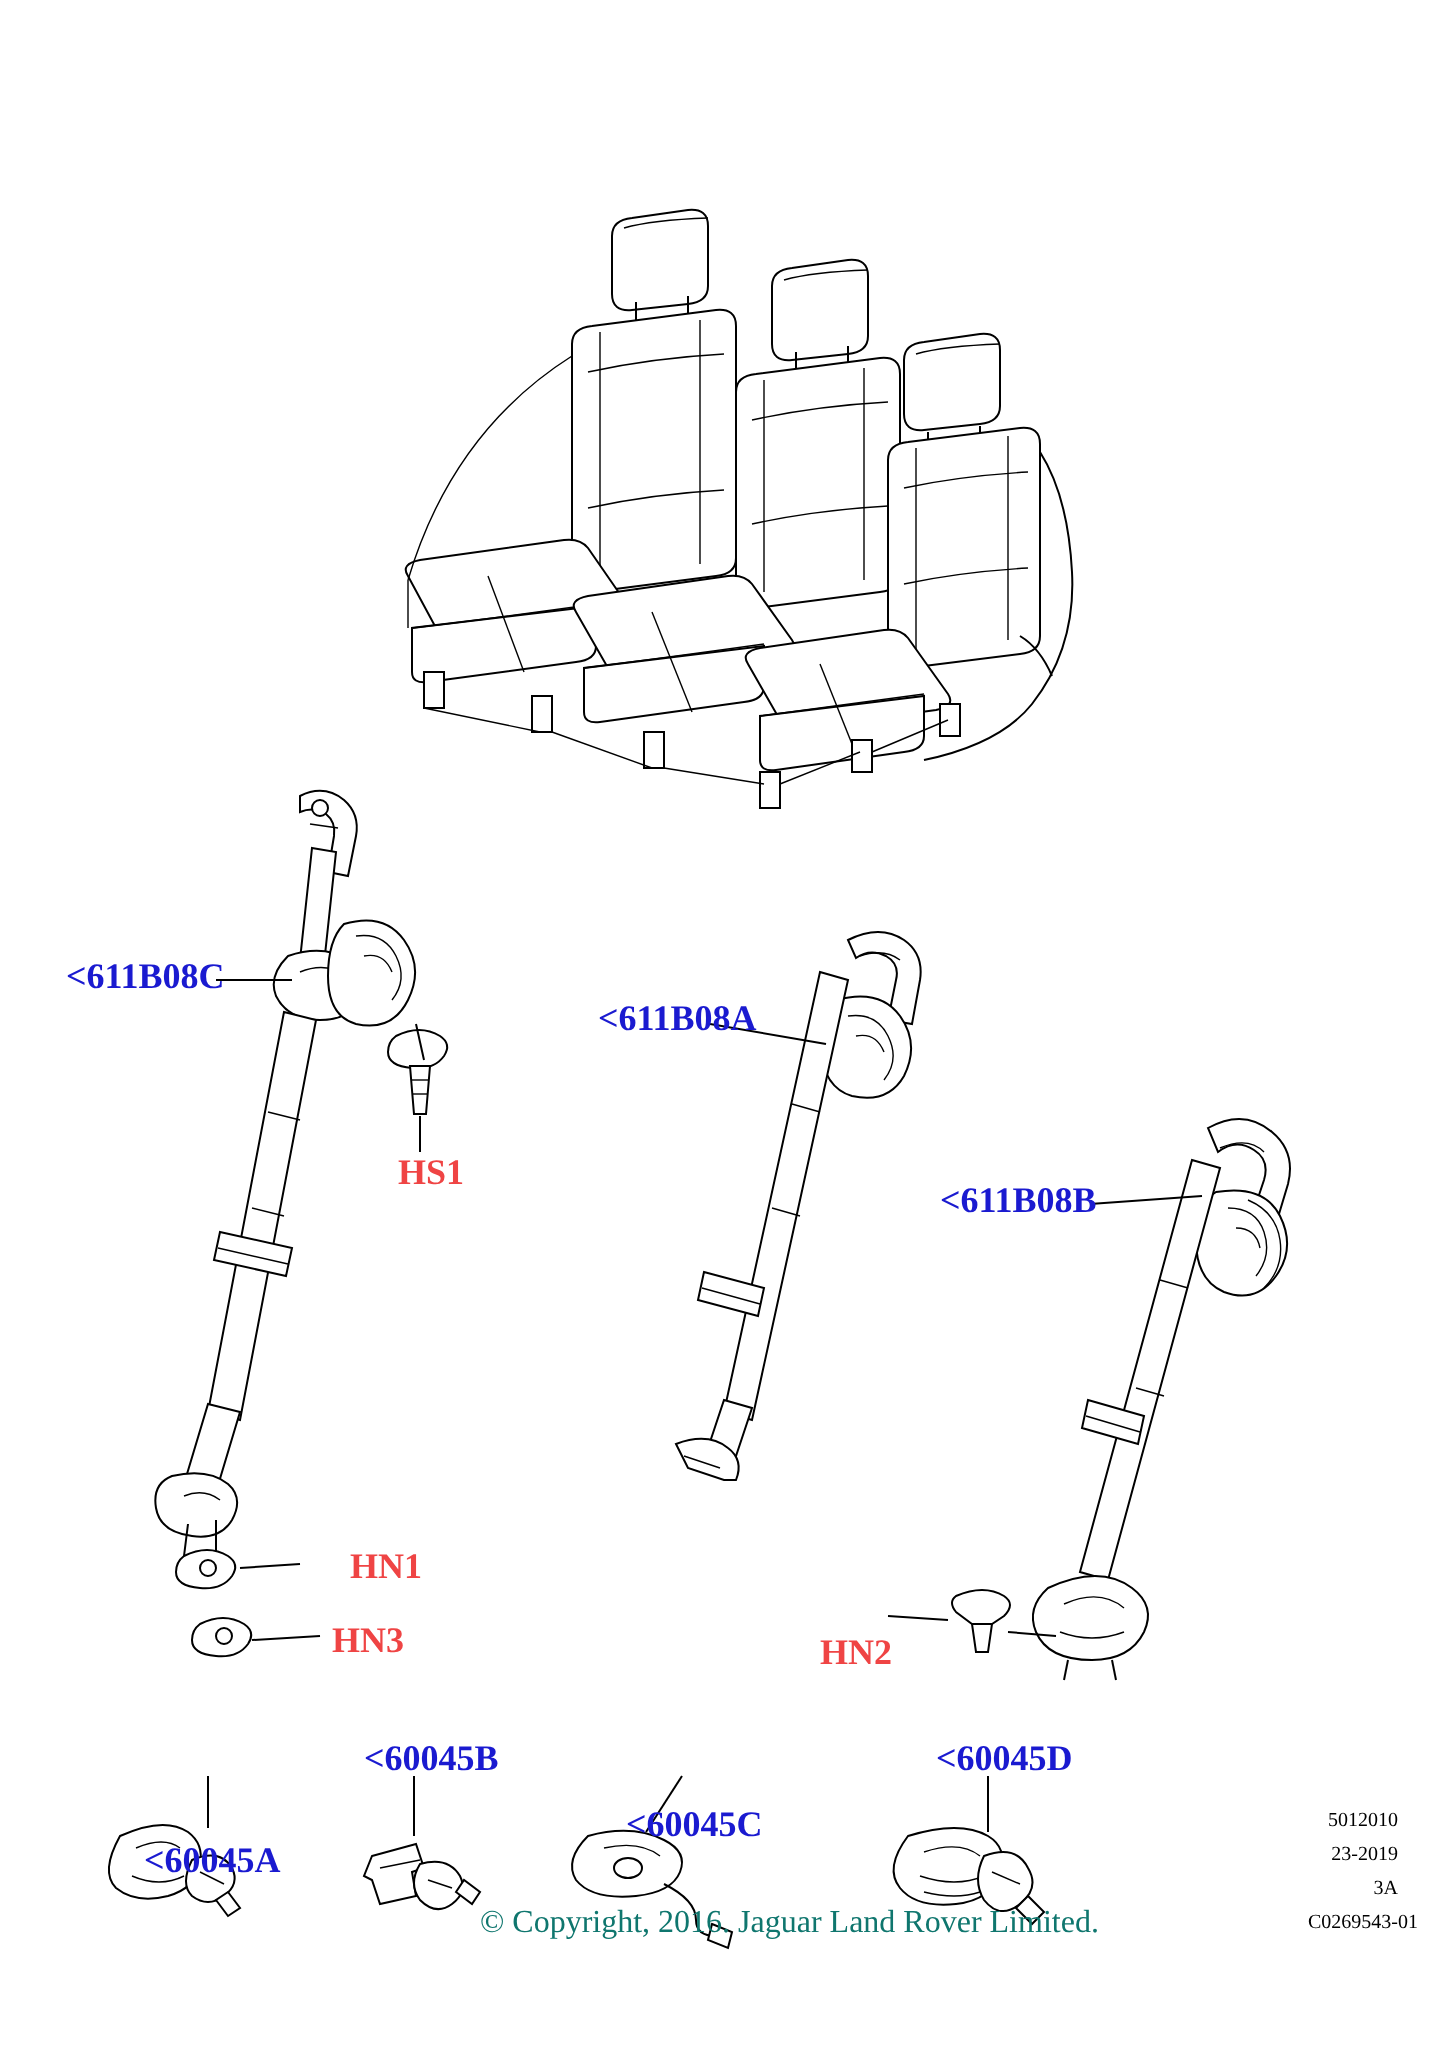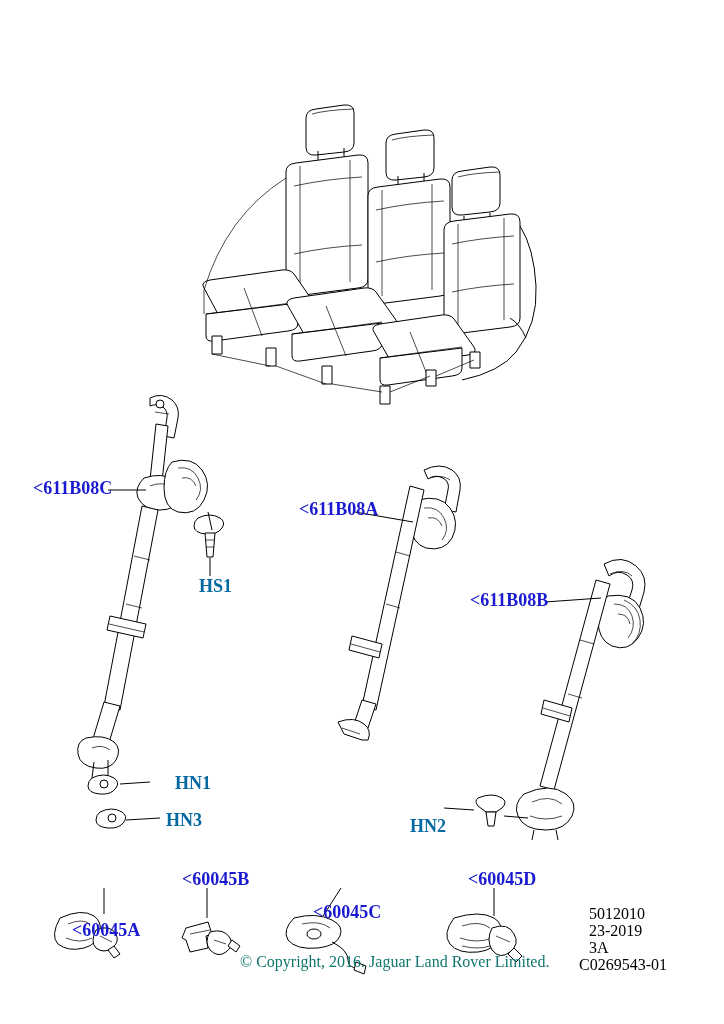--- a/index.html
+++ b/index.html
@@ -23,29 +23,29 @@
   .label {
     position: absolute;
     color: #1a1ad0;
     font-family: "Liberation Serif", serif;
     font-size: 18px;
     font-weight: bold;
     white-space: nowrap;
     letter-spacing: 0px;
   }
   .label.black {
-    color: #0369a1;
+    color: #ef4444;
   }
   .meta {
     position: absolute;
     color: #000000;
     font-family: "Liberation Serif", serif;
-    font-size: 16px;
+    font-size: 10px;
     white-space: nowrap;
-    text-align: left;
+    text-align: right;
   }
   .copyright {
     position: absolute;
     color: #0f766e;
     font-family: "Liberation Serif", serif;
     font-size: 16px;
     white-space: nowrap;
   }
   svg { display: block; }
   .ln { fill: none; stroke: #000000; stroke-width: 1; }

